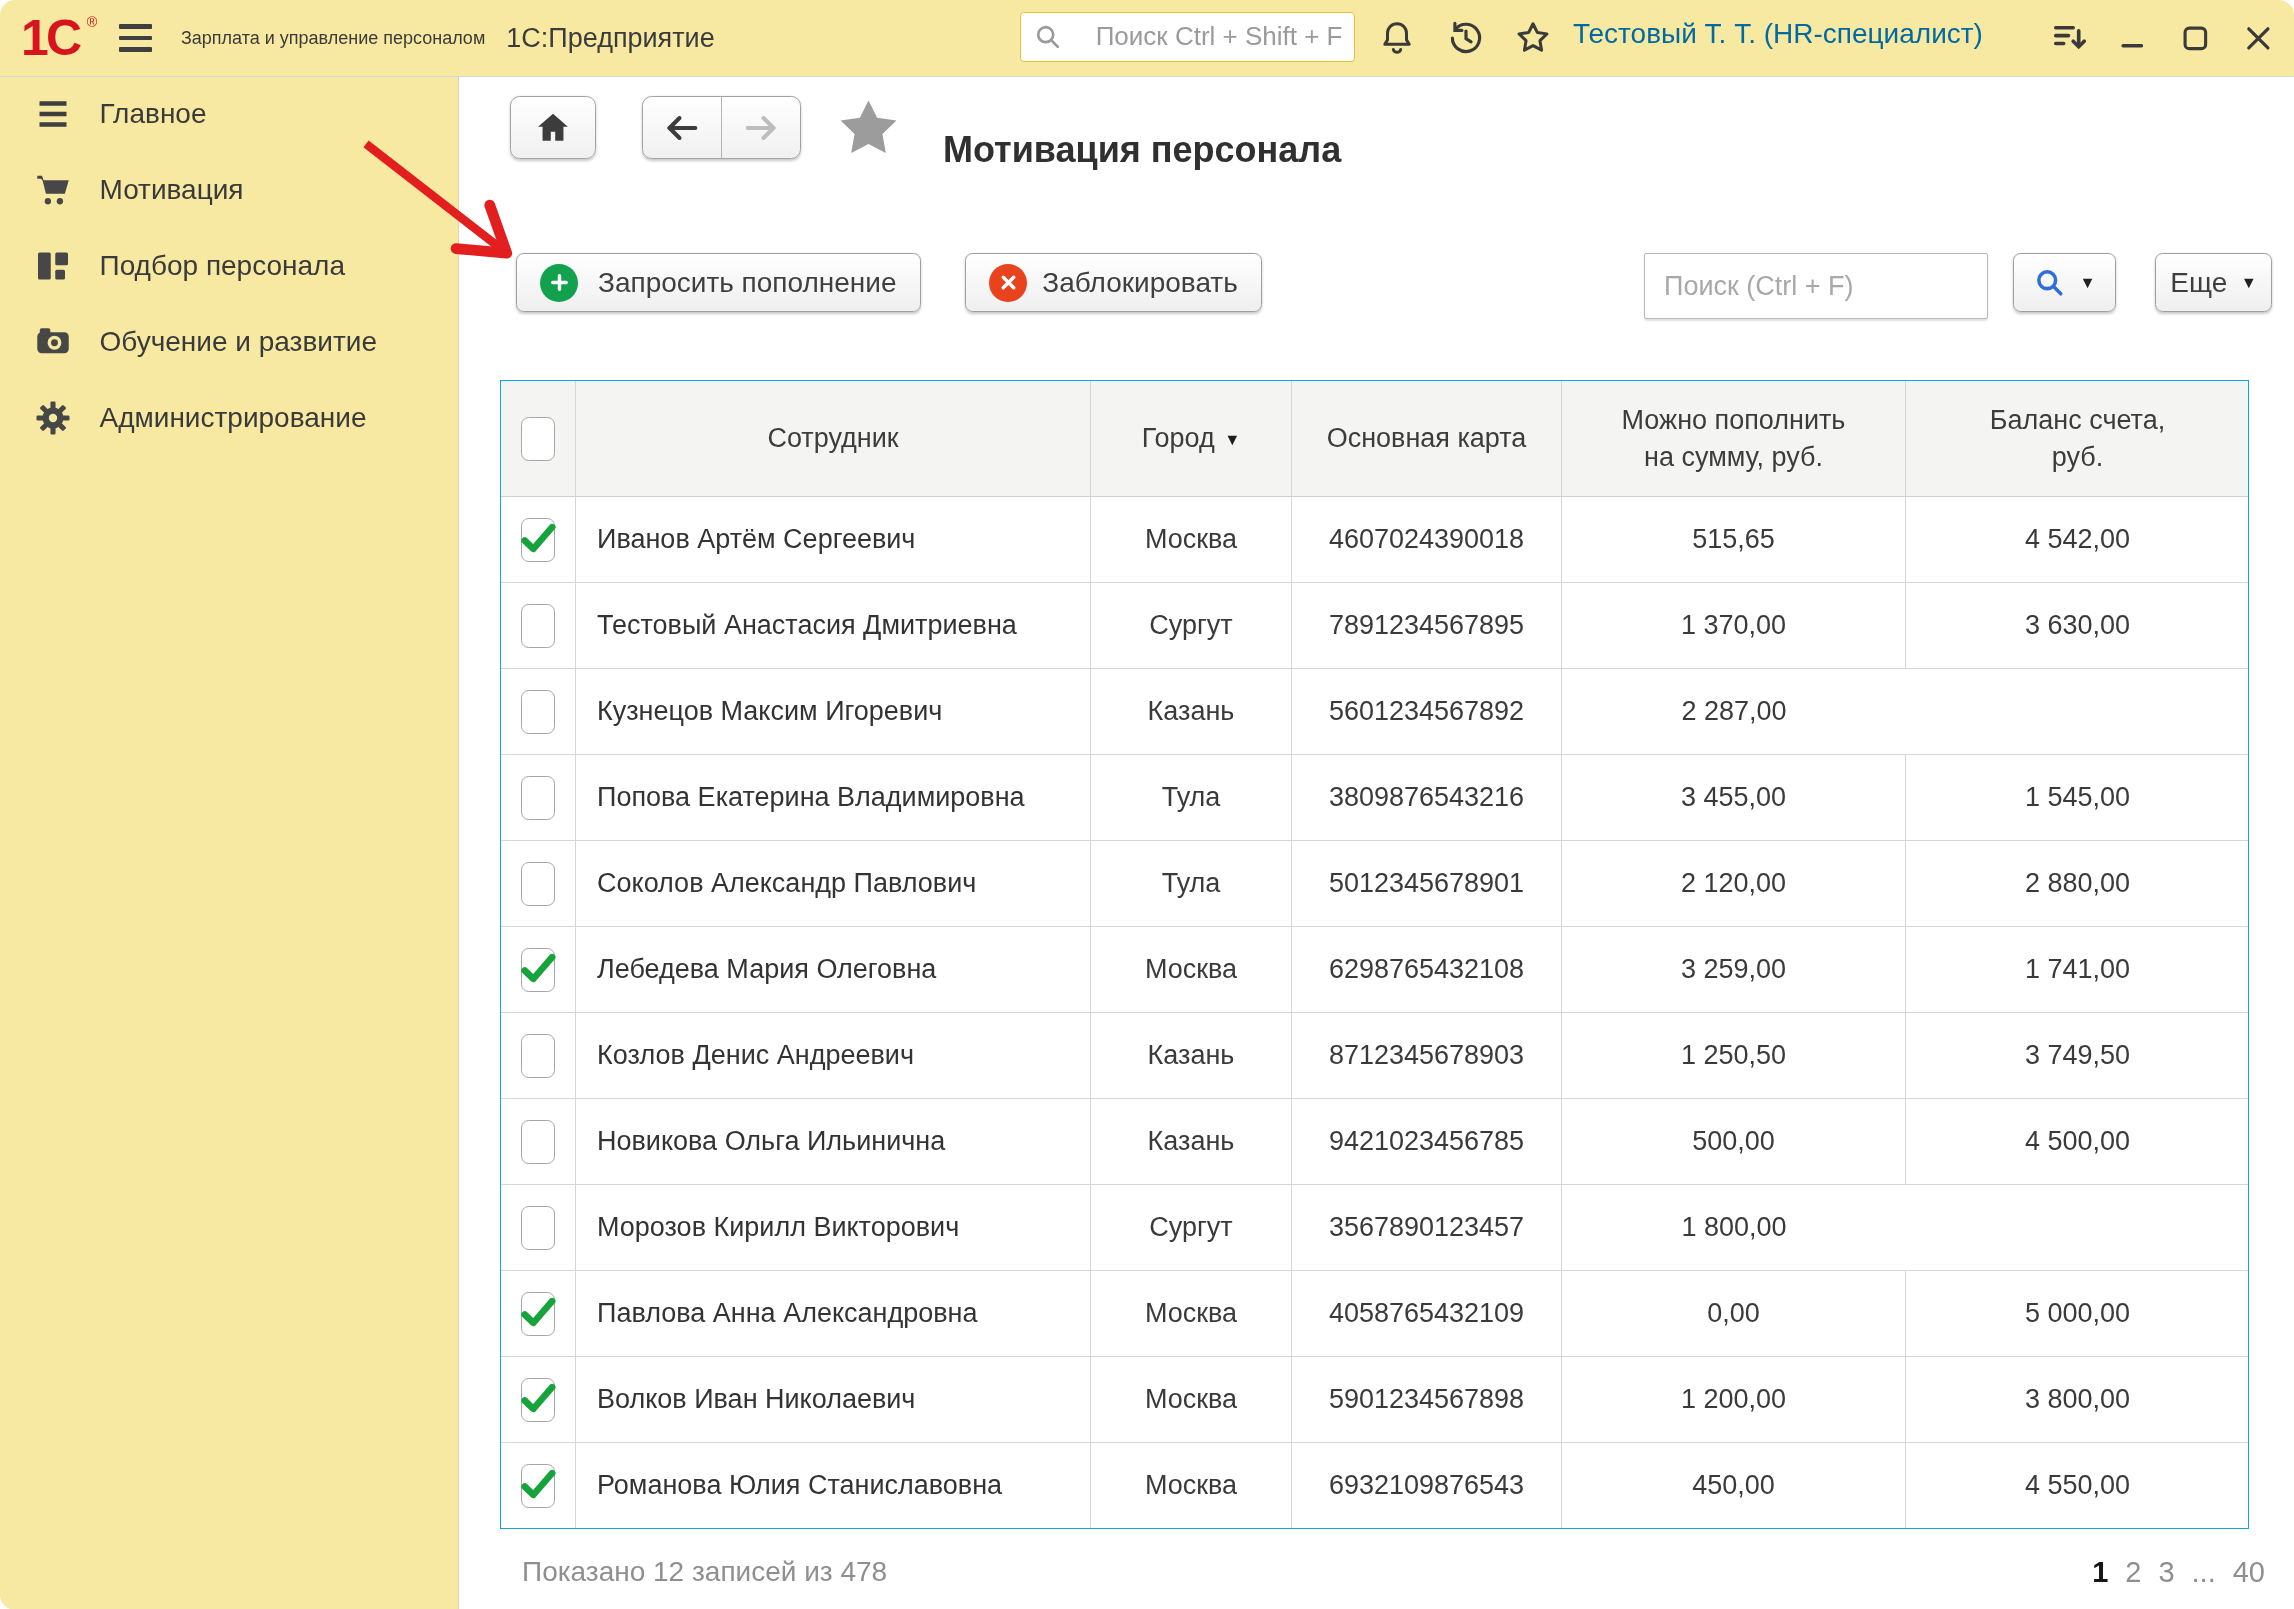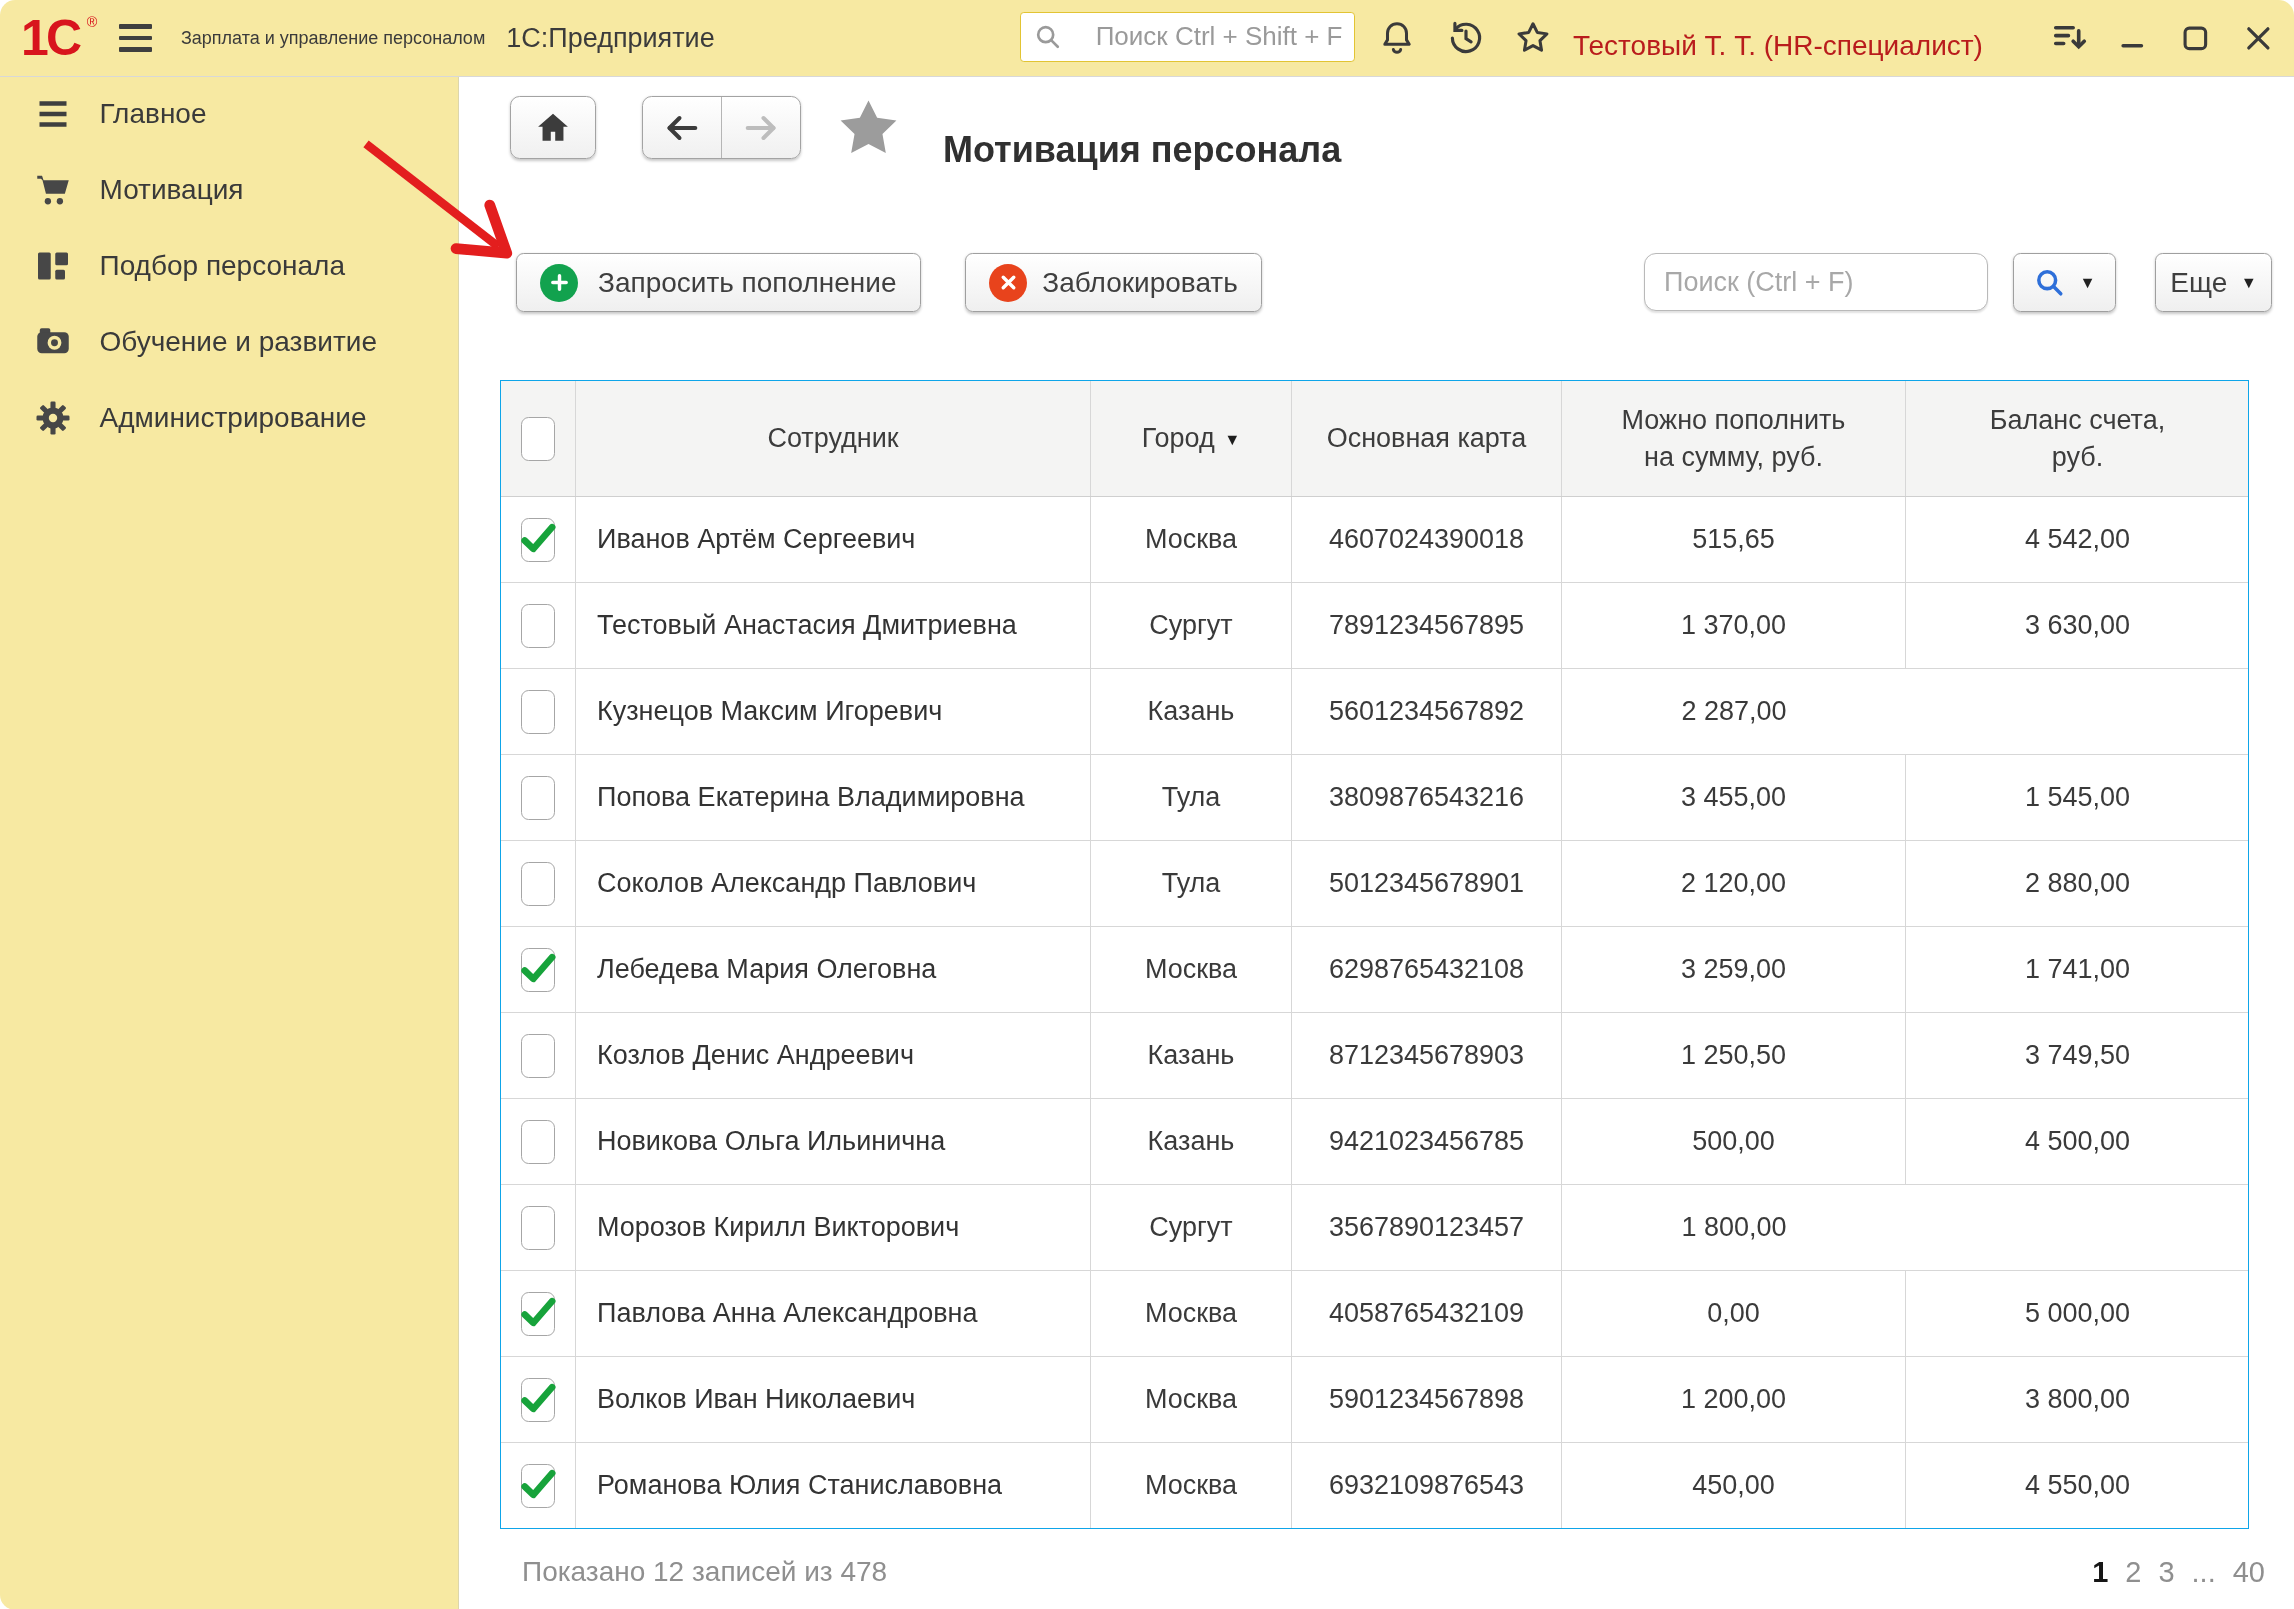--- a/index.html
+++ b/index.html
@@ -21,21 +21,21 @@
   .app-title{margin-left:29px;font-size:18px;color:#3b3b3b;white-space:nowrap;}
   .platform{margin-left:21px;font-size:27px;color:#3b3b3b;white-space:nowrap;}
   .global-search{
     position:absolute;left:1020px;top:11.5px;width:335px;height:50px;
     background:#ffffff;border:1.9px solid #E2C433;border-radius:3.8px;
     display:flex;align-items:center;gap:9.6px;padding:0 11.5px;box-sizing:border-box;justify-content:space-between;
   }
   .global-search .ph{font-size:26px;color:#9a9a9a;white-space:nowrap;overflow:hidden;}
   .tb-icon{position:absolute;top:38px;transform:translateY(-50%);width:38px;height:38px;cursor:pointer;}
   .tb-icon svg{width:100%;height:100%;}
-  .user-name{position:absolute;left:1573px;top:46px;transform:translateY(-50%);font-size:28px;color:#b91c1c;white-space:nowrap;}
+  .user-name{position:absolute;left:1573px;top:34px;transform:translateY(-50%);font-size:28px;color:#0369a1;white-space:nowrap;}
   
   .sidebar{
     position:absolute;top:76px;left:0;width:459px;height:1533px;
     background:#F7E9A2;border-right:1px solid #ddd6ab;box-sizing:border-box;
   }
   .side-item{display:flex;align-items:center;height:76px;padding-left:32.5px;cursor:pointer;}
   .side-icon{width:40px;height:40px;flex:0 0 40px;display:flex;align-items:center;justify-content:center;}
   .side-icon svg{width:36px;height:36px;}
   .side-label{margin-left:27px;font-size:28px;color:#3a3a3a;}
   
@@ -62,22 +62,22 @@
     display:flex;align-items:center;gap:15.3px;padding:0 23px;box-sizing:border-box;
     font-size:28px;color:#3f3f3f;cursor:pointer;white-space:nowrap;
   }
   .btn-request{left:516px;gap:20px;}
   .btn-block{left:965px;}
   .badge{width:38px;height:38px;border-radius:50%;display:flex;align-items:center;justify-content:center;flex:0 0 38px;}
   .badge svg{width:23px;height:23px;}
   .badge.green{background:#12A24E;}
   .badge.red{background:#E8431C;}
   .list-search{
-    position:absolute;left:1644px;top:253px;width:344px;height:58px;box-sizing:border-box;
-    border:1.9px solid #b9b9b9;border-radius:12px;background:#fff;font-size:27px;color:#3a3a3a;
+    position:absolute;left:1644px;top:253px;width:344px;height:66px;box-sizing:border-box;
+    border:1.9px solid #b9b9b9;border-radius:2px;background:#fff;font-size:27px;color:#3a3a3a;
     padding:13px 19px;outline:none;box-shadow:0 1.9px 1.9px rgba(0,0,0,.12);
     font-family:"Liberation Sans","DejaVu Sans",sans-serif;
   }
   .list-search::placeholder{color:#a8a8a8;}
   .btn-find{left:2013px;width:103px;justify-content:center;gap:13.4px;padding:0 13.4px;}
   .btn-find svg{width:32.5px;height:32.5px;}
   .btn-more{left:2155px;width:117px;justify-content:center;gap:13.4px;padding:0 13.4px;}
   .caret{font-size:16.3px;color:#222;line-height:1;}
   
   .grid{position:absolute;left:500px;top:380px;width:1747px;border:1px solid #0ea5e9;background:#fff;}

